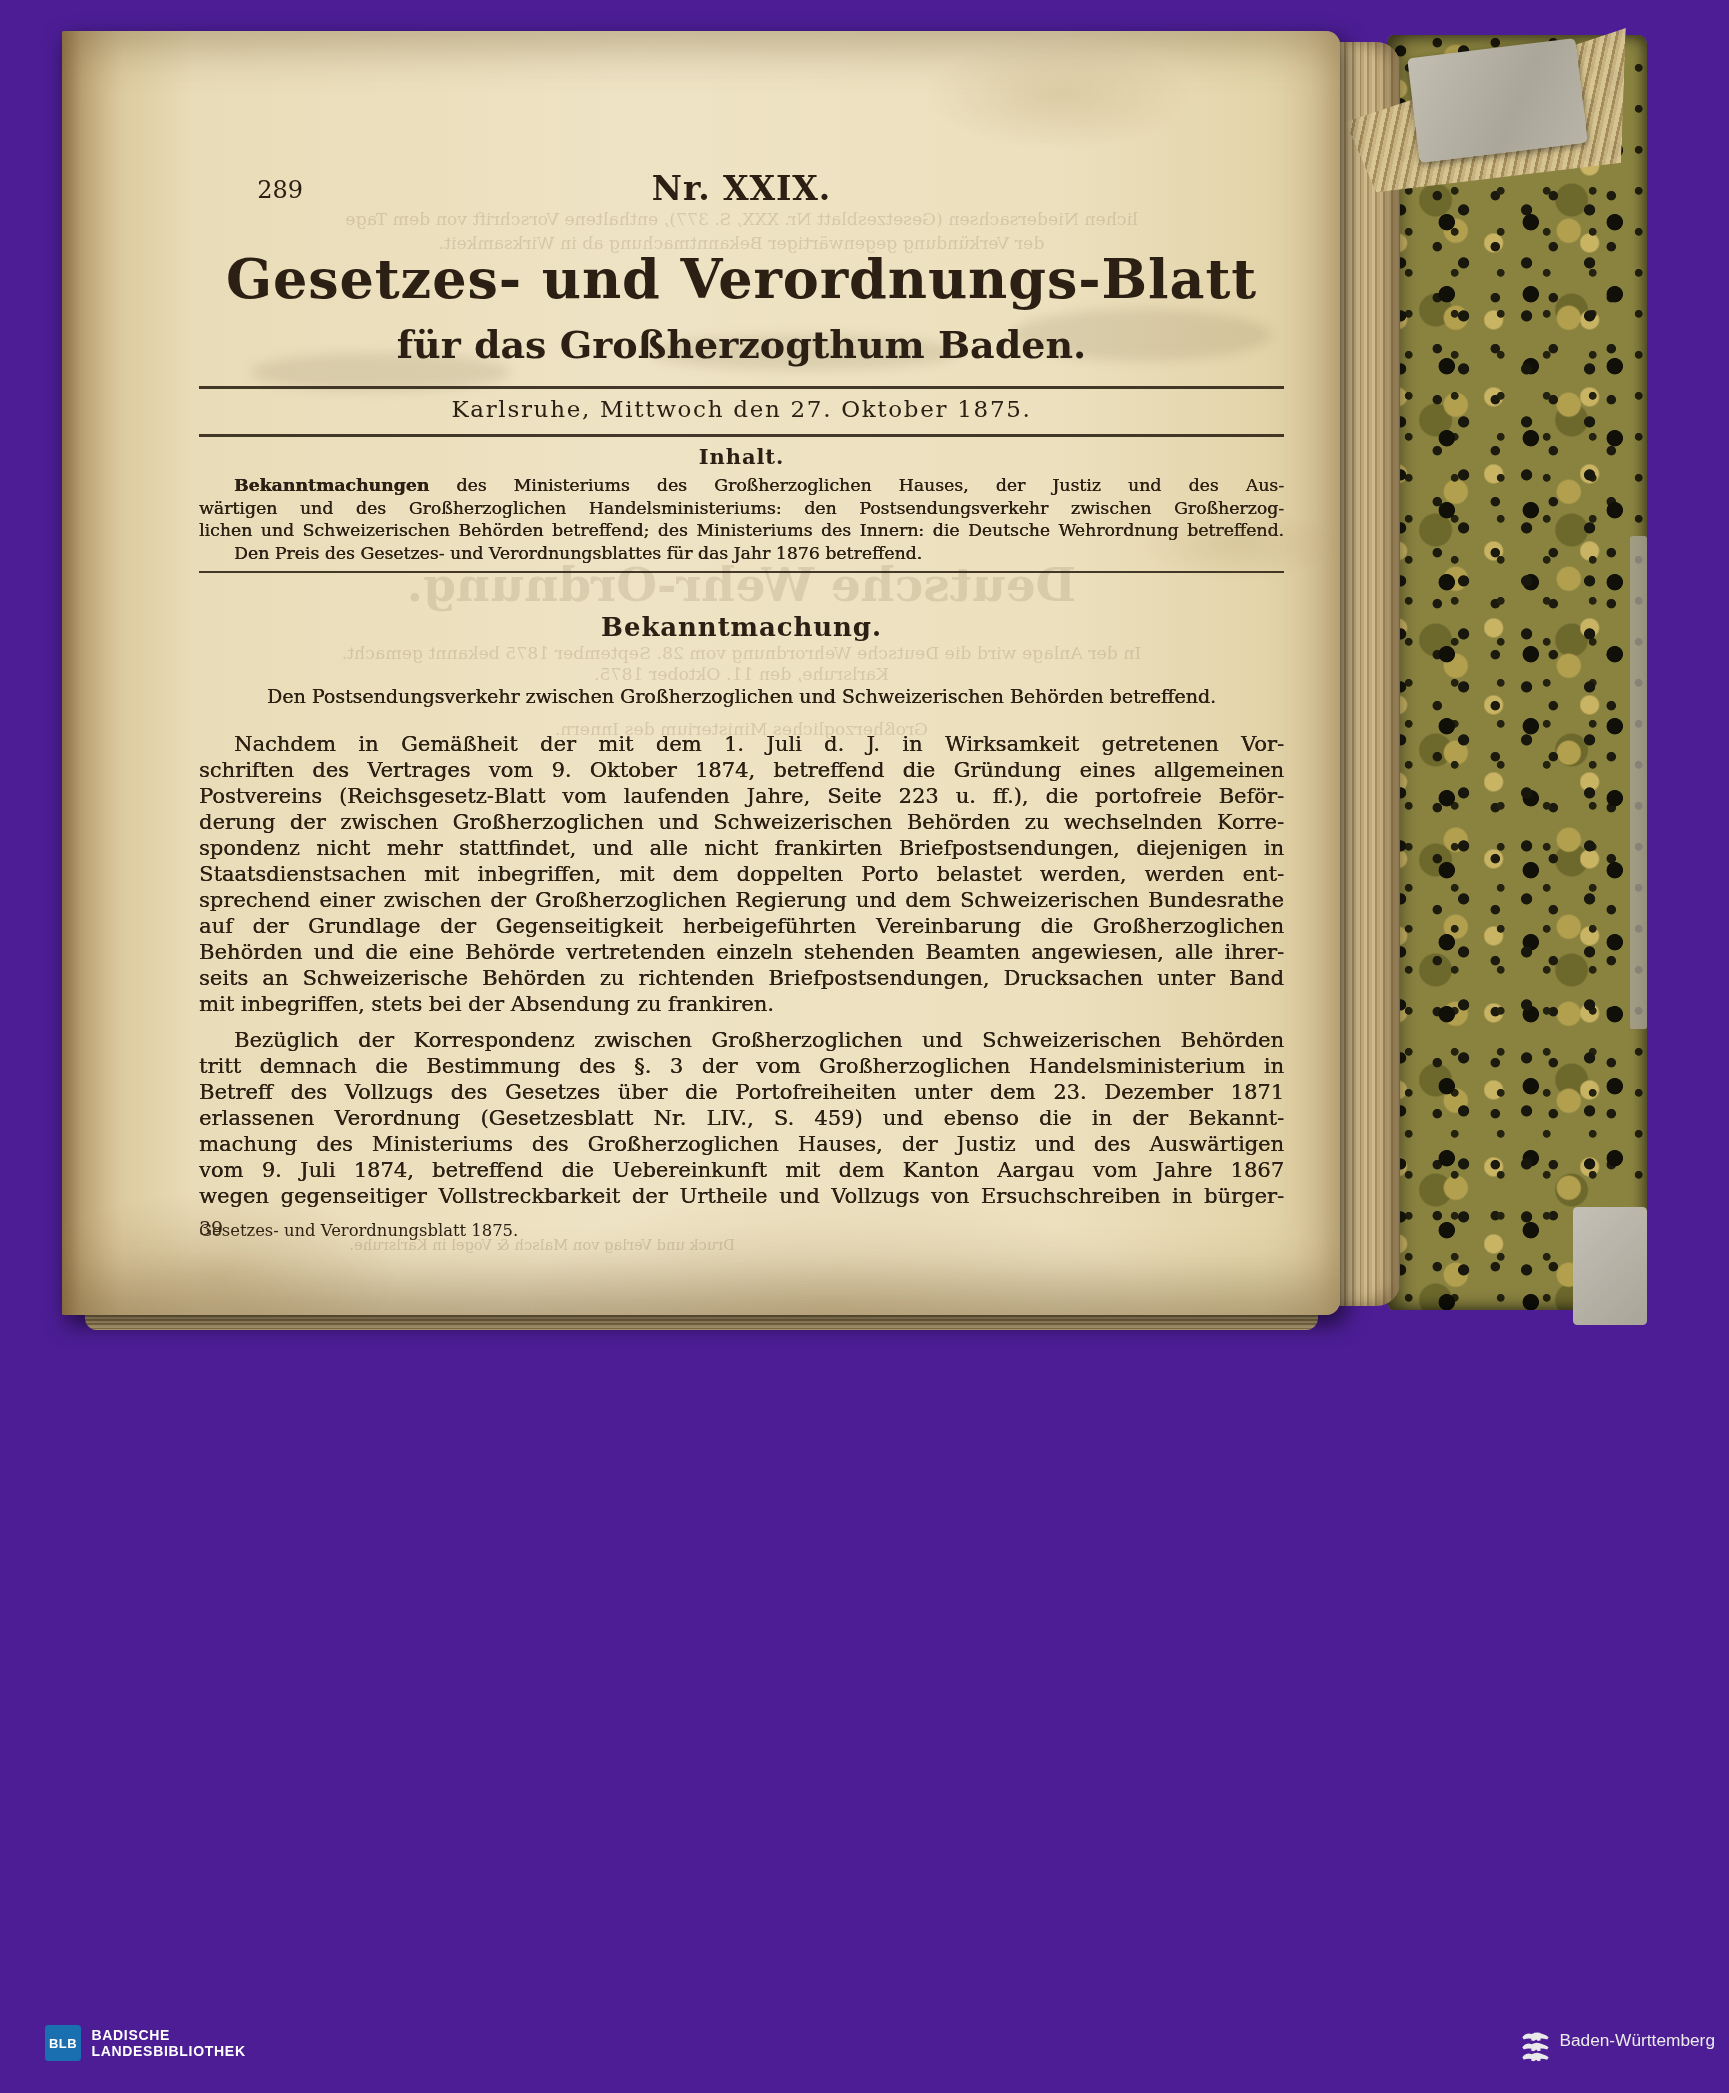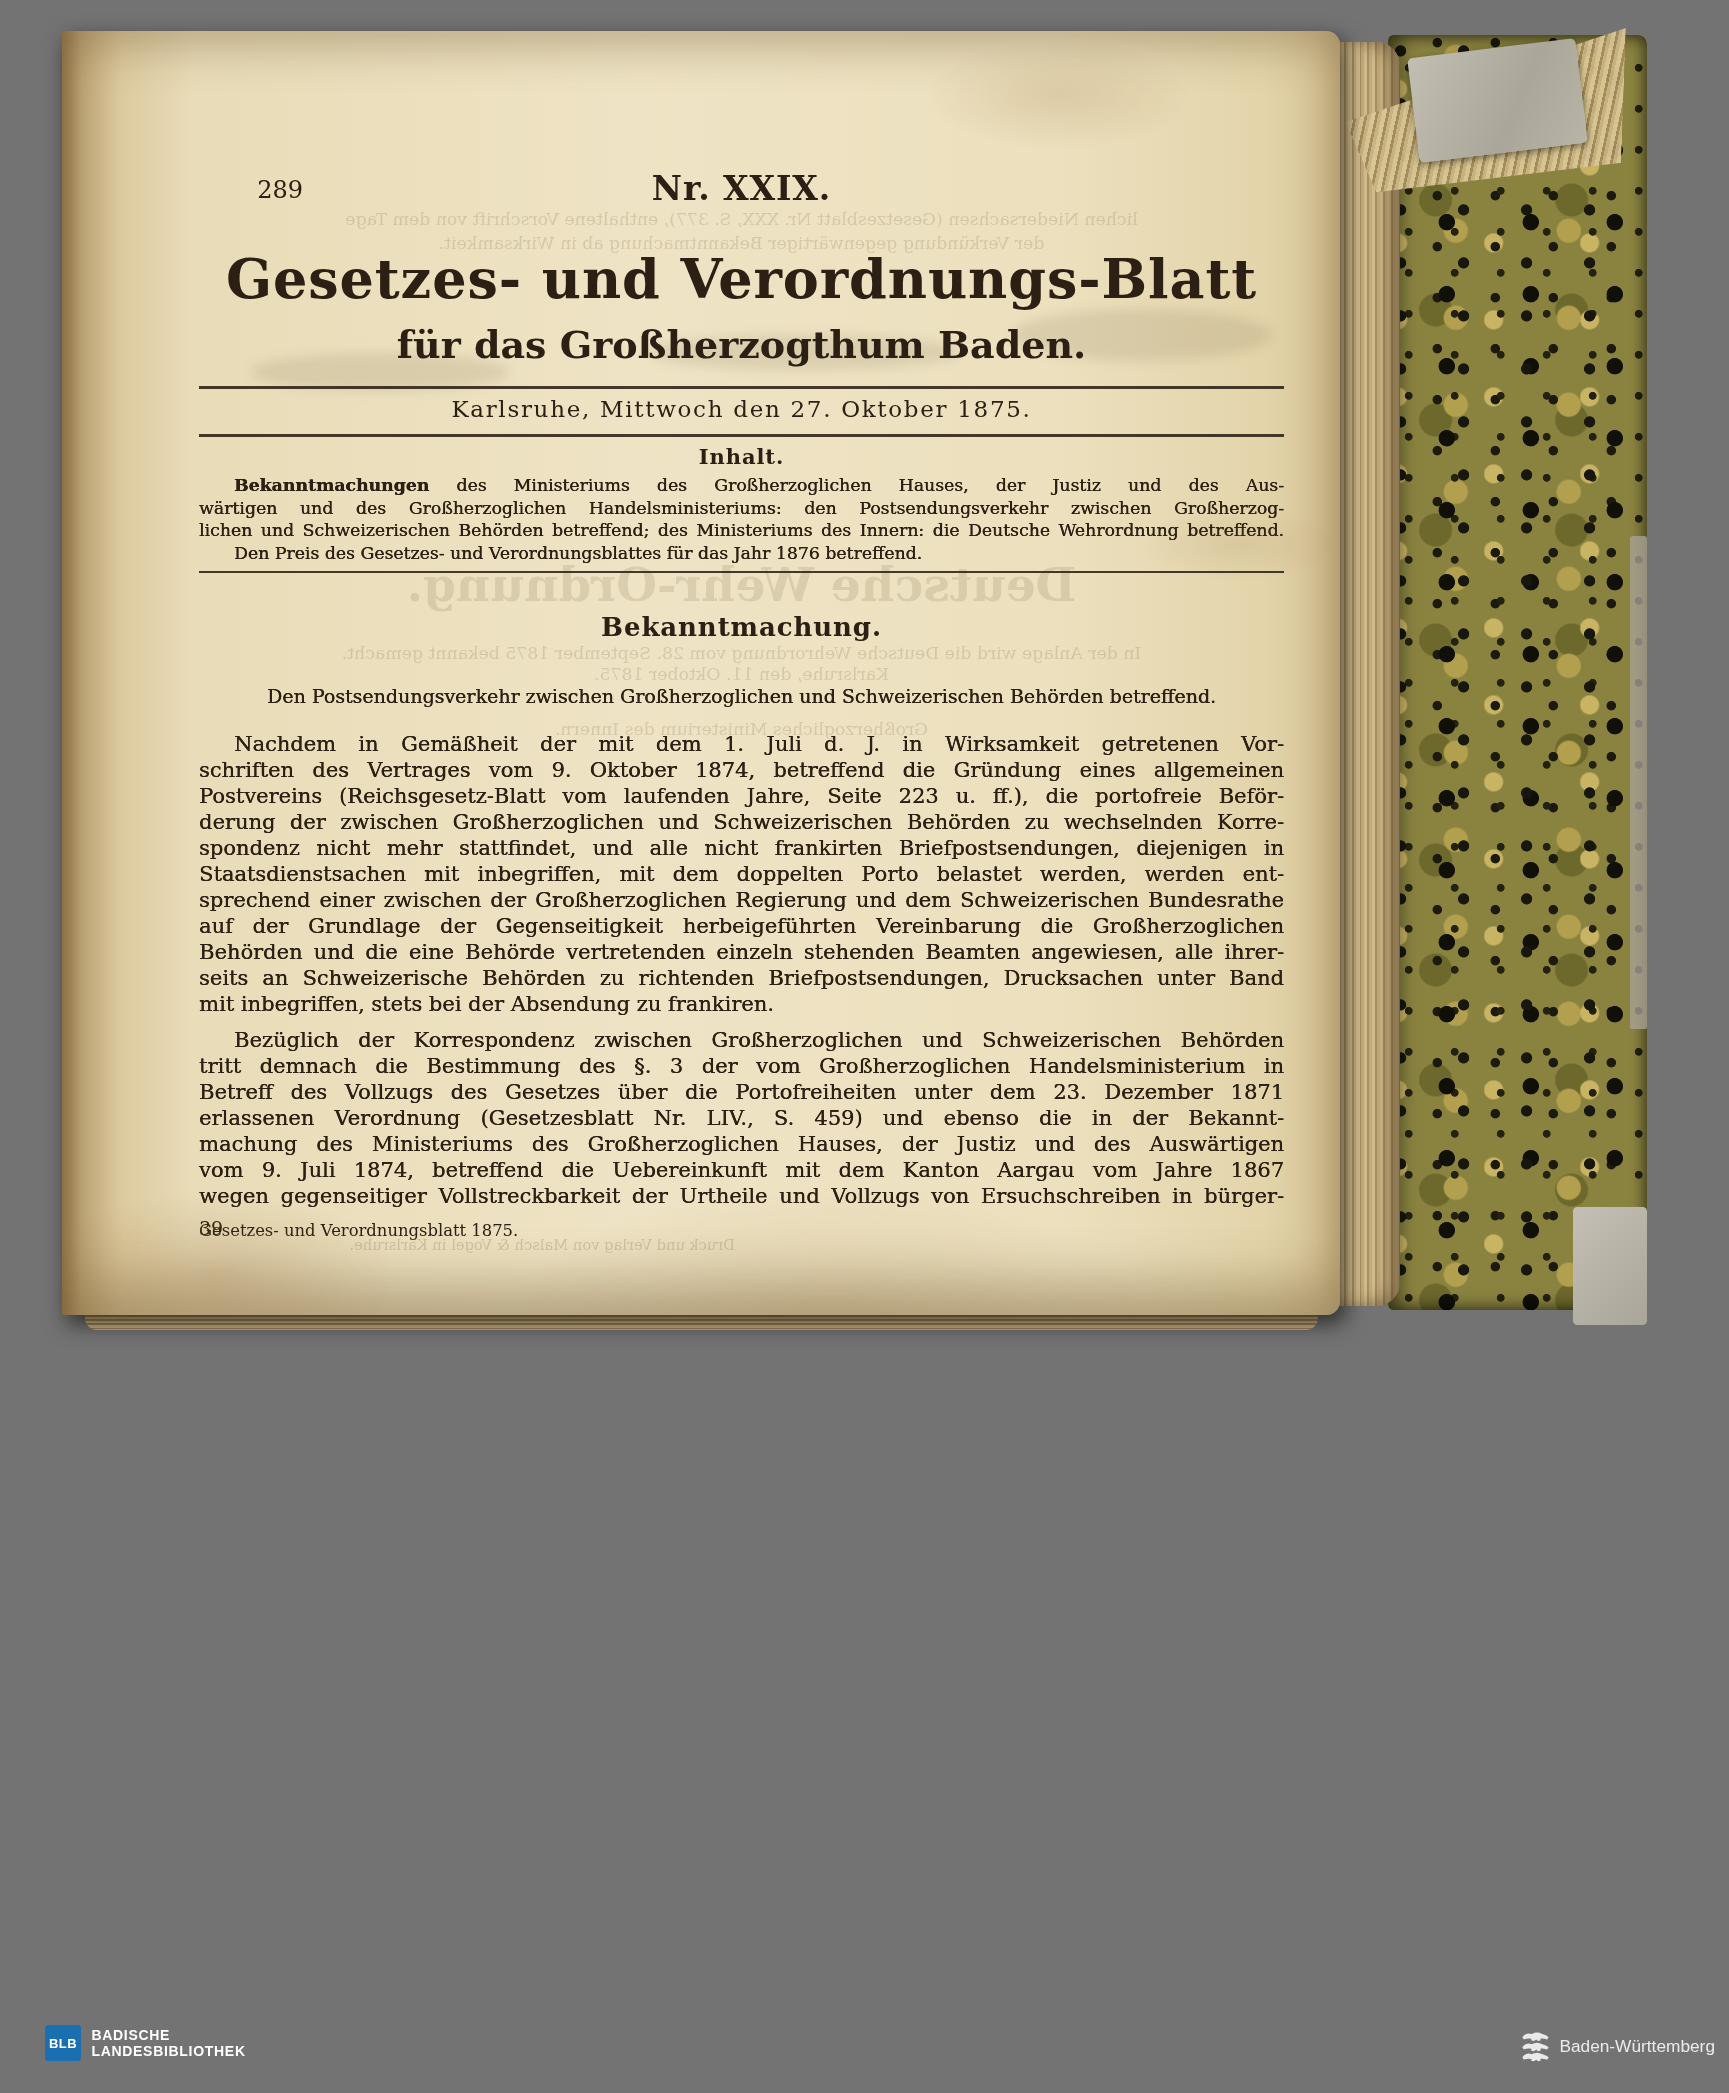--- a/index.html
+++ b/index.html
@@ -7,21 +7,21 @@
     --paper:#ece0be;
     --cover:#8a8340;
     --logo-blue:#1a6fb0;
   }
   *{box-sizing:border-box;}
   html,body{margin:0;padding:0;}
   body{
     width:1729px;height:2093px;background:#000;overflow:hidden;position:relative;
     font-family:"DejaVu Serif","Liberation Serif",serif;color:var(--ink);
   }
-  .stage{position:absolute;inset:0;background:#737373;}
+  .stage{position:absolute;inset:0;background:#4c1d95;}
 
   
   .book{position:absolute;left:50px;top:8.6px;width:1597px;height:1327px;}
 
   .board{
     position:absolute;right:0;top:26px;width:259px;height:1275px;border-radius:5.2px 8.6px 8.6px 5.2px;
     background-color:var(--cover);
     background-image:
       radial-gradient(circle at 20% 30%, #17170e 0 5.2px, transparent 6px),
       radial-gradient(circle at 70% 60%, #101008 0 7.8px, transparent 8.6px),
@@ -117,21 +117,21 @@
   .smudge.s3{top:304px;left:450px;width:311px;height:35px;}
 
   
   .blb-block{position:absolute;left:45px;top:2025px;display:flex;align-items:center;gap:10.4px;}
   .blb-logo{
     width:36px;height:36px;background:var(--logo-blue);border-radius:3.5px;color:#fff;
     display:flex;align-items:center;justify-content:center;
     font-family:"Liberation Sans","DejaVu Sans",sans-serif;font-weight:bold;font-size:13px;letter-spacing:0.4px;
   }
   .blb-name{font-family:"Liberation Sans","DejaVu Sans",sans-serif;color:#fff;font-weight:bold;font-size:14px;line-height:16.4px;letter-spacing:0.7px;}
-  .bw-block{position:absolute;right:14px;top:2030px;display:flex;align-items:center;gap:8.6px;color:#ebebeb;
+  .bw-block{position:absolute;right:14px;top:2030px;display:flex;align-items:flex-start;gap:8.6px;color:#ebebeb;
     font-family:"Liberation Sans","DejaVu Sans",sans-serif;font-size:17.3px;}
 </style>
 </head>
 <body>
 
 <div class="stage">
 
   <div class="book">
     <div class="board"></div>
     <div class="fan"></div>

